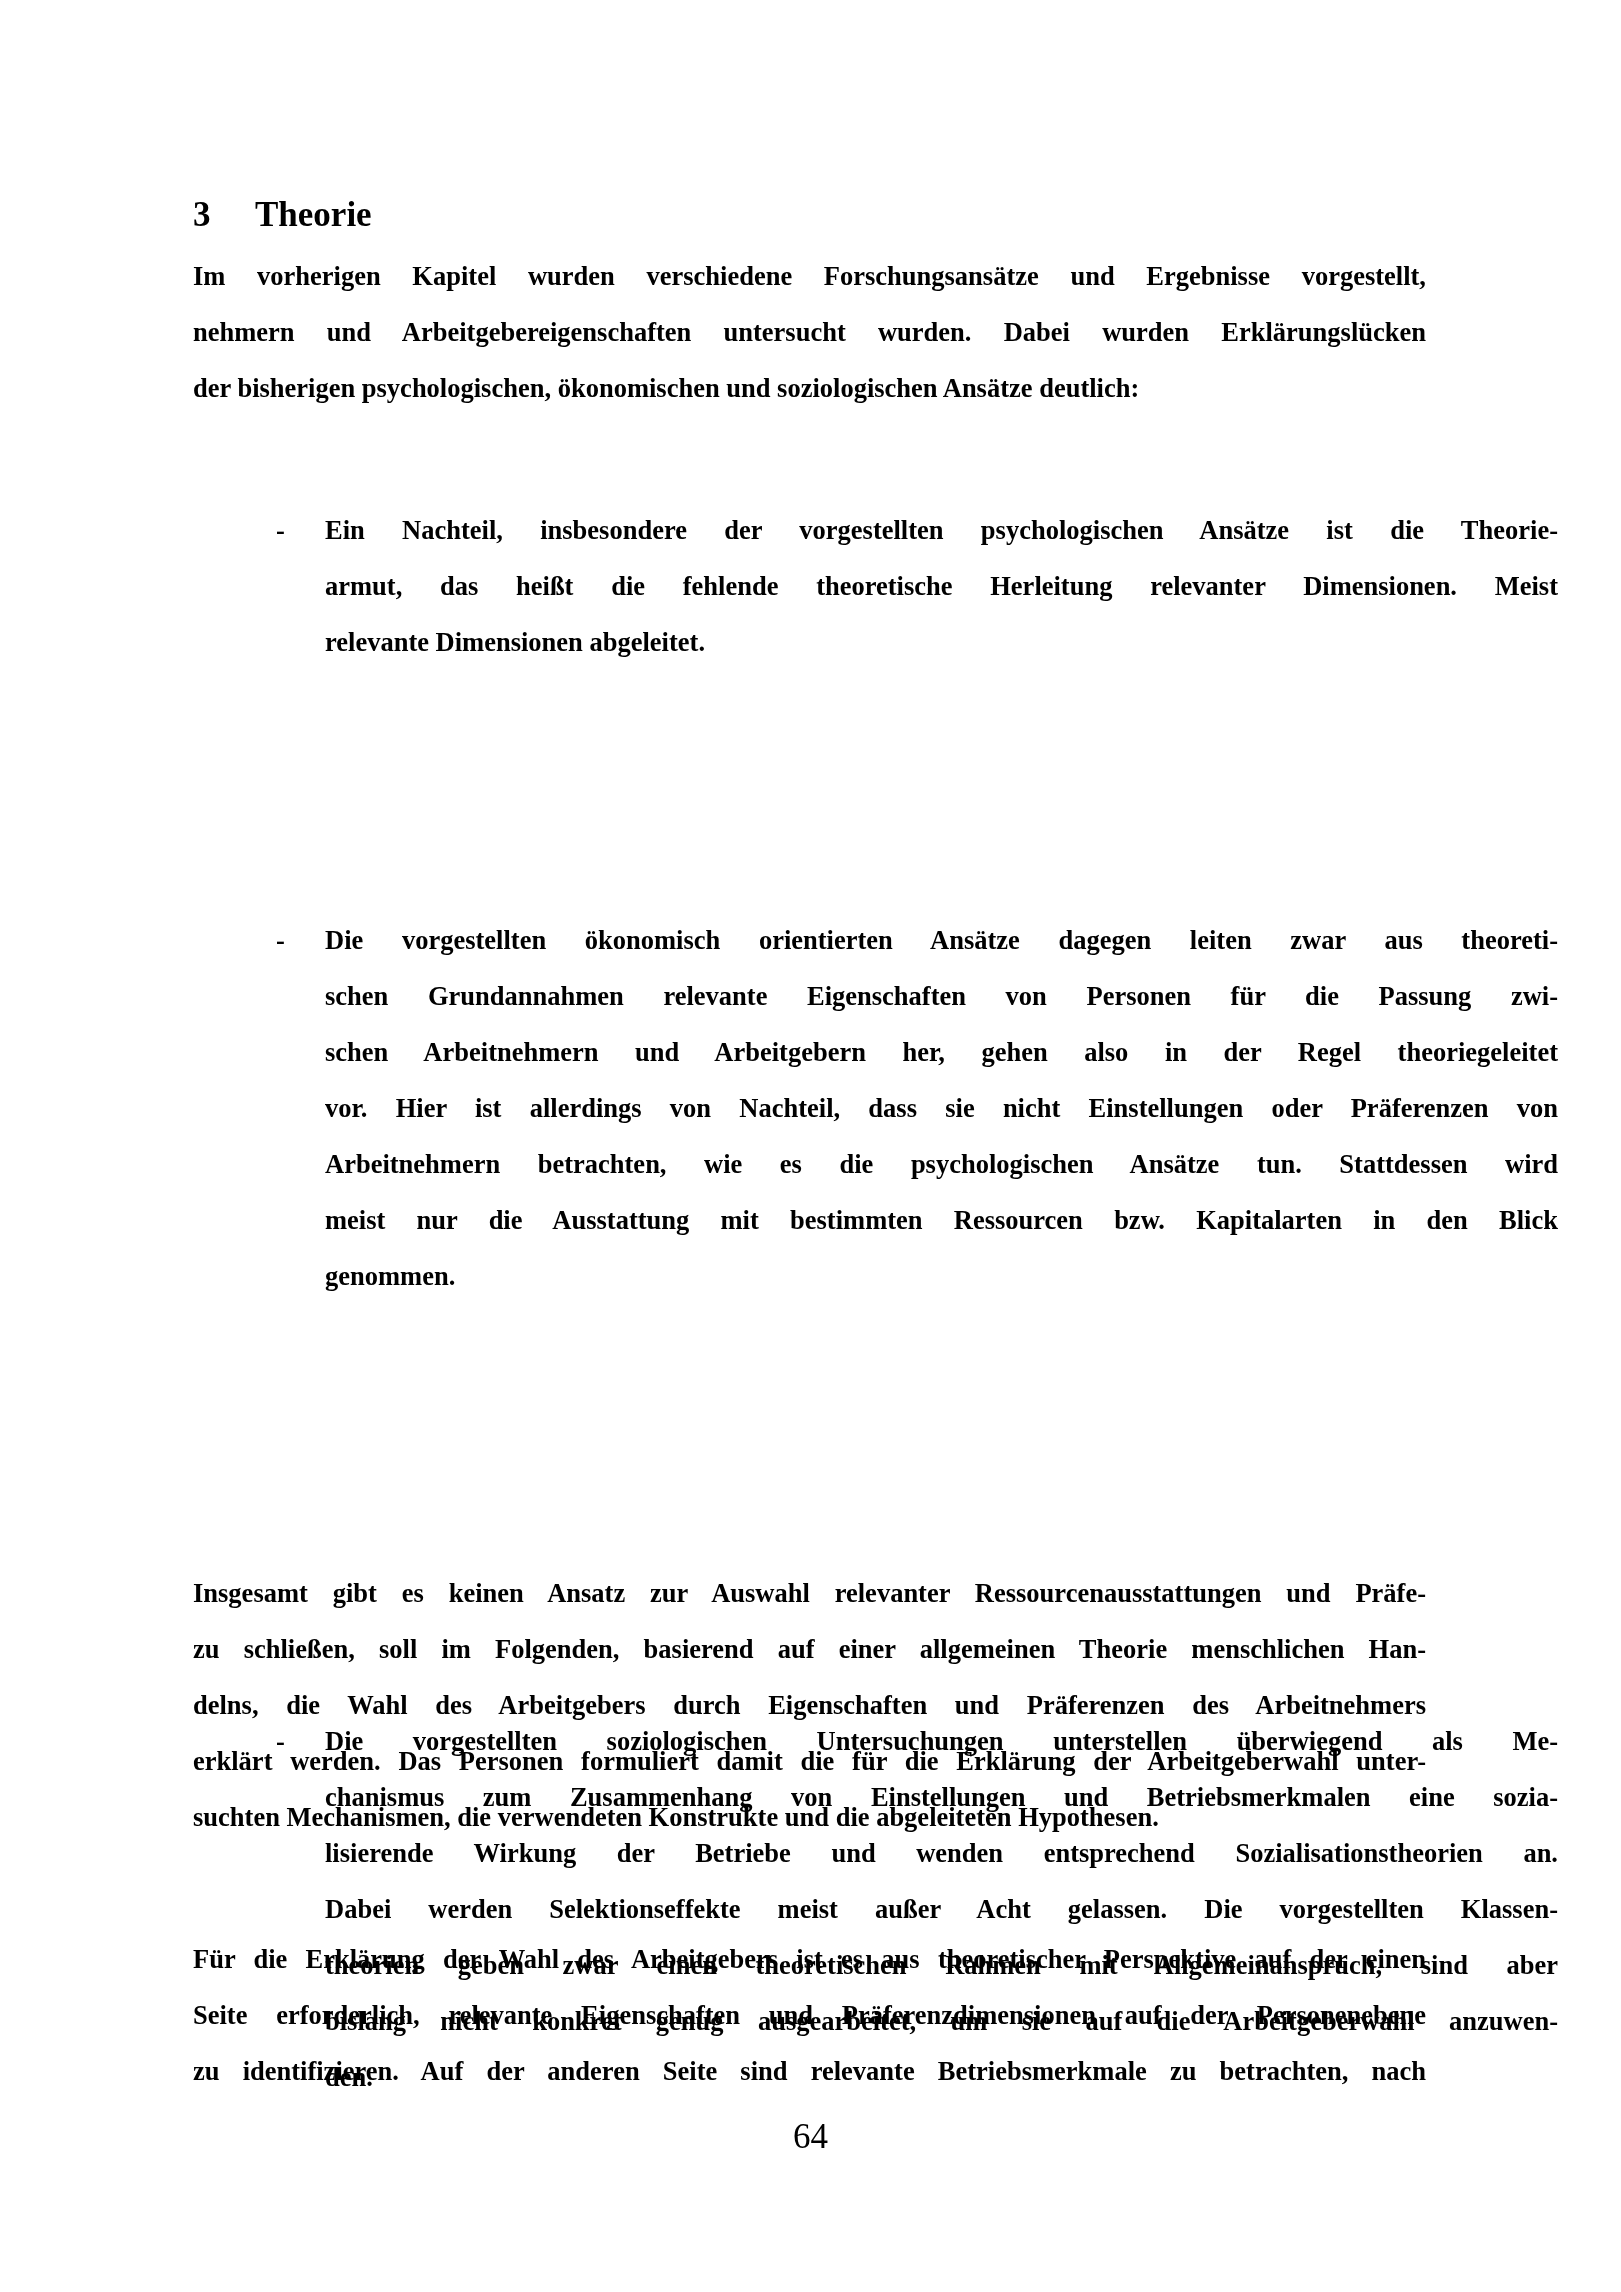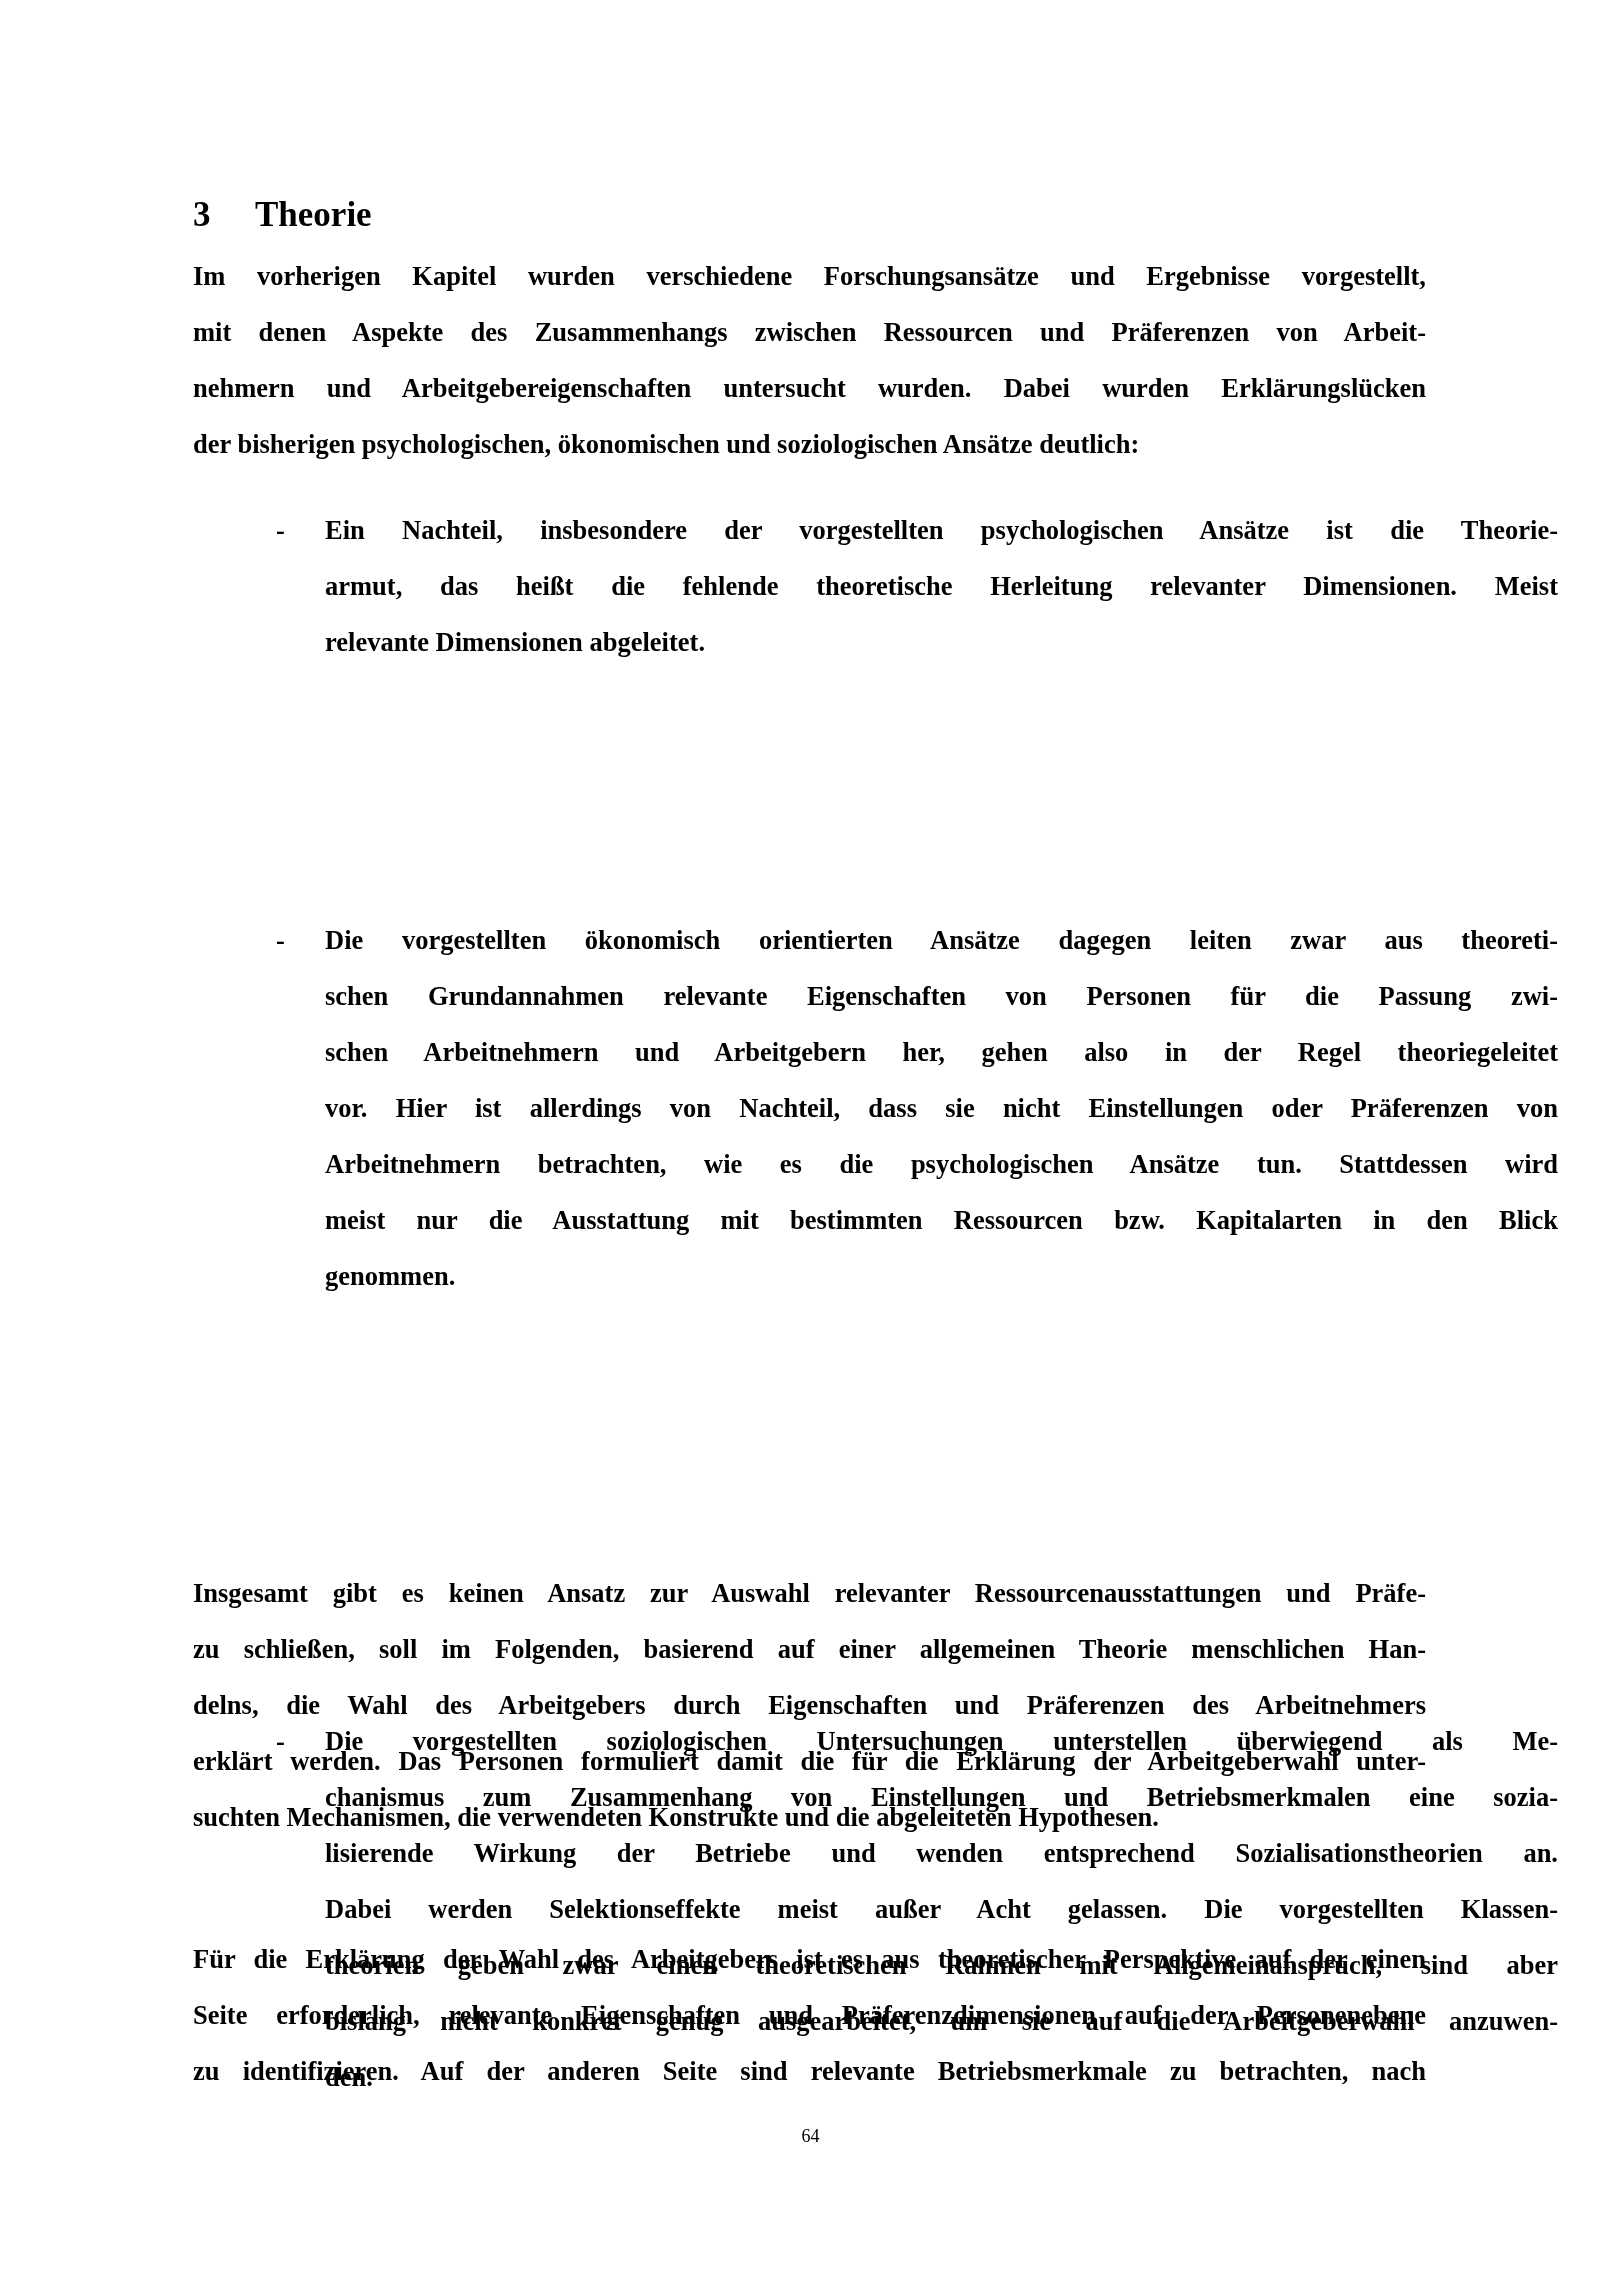--- a/index.html
+++ b/index.html
@@ -22,33 +22,32 @@
     text-align: justify; text-align-last: justify; white-space: nowrap;
     overflow: visible;
   }
   .line.last { text-align-last: left; }
   .list-item { position: relative; padding-left: 98px; }
   .list-item .dash {
     position: absolute; left: 49px; top: 0; font-size: 26.5px; line-height: 56px;
   }
   .page-number {
     position: absolute; left: 0; width: 1621px; top: 2117px;
-    text-align: center; font-size: 18px; line-height: 39px;
+    text-align: center; font-size: 35px; line-height: 39px;
   }
 </style>
 </head>
 <body>
 
 <div class="page">
 
   <h2 class="heading"><span class="num">3</span><span>Theorie</span></h2>
 
   <div class="block" style="top:248px;">
     <span class="line">Im vorherigen Kapitel wurden verschiedene Forschungsansätze und Ergebnisse vorgestellt,</span>
-    <span class="line">mit denen Aspekte des Zusammenhangs zwischen Ressourcen und Präferenzen von Arbeit-</span>
     <span class="line">nehmern und Arbeitgebereigenschaften untersucht wurden. Dabei wurden Erklärungslücken</span>
     <span class="line last">der bisherigen psychologischen, ökonomischen und soziologischen Ansätze deutlich:</span>
   </div>
 
   <div class="block list-item" style="top:502px;">
     <span class="dash">-</span>
     <span class="line">Ein Nachteil, insbesondere der vorgestellten psychologischen Ansätze ist die Theorie-</span>
     <span class="line">armut, das heißt die fehlende theoretische Herleitung relevanter Dimensionen. Meist</span>
     <span class="line last">relevante Dimensionen abgeleitet.</span>
   </div>

